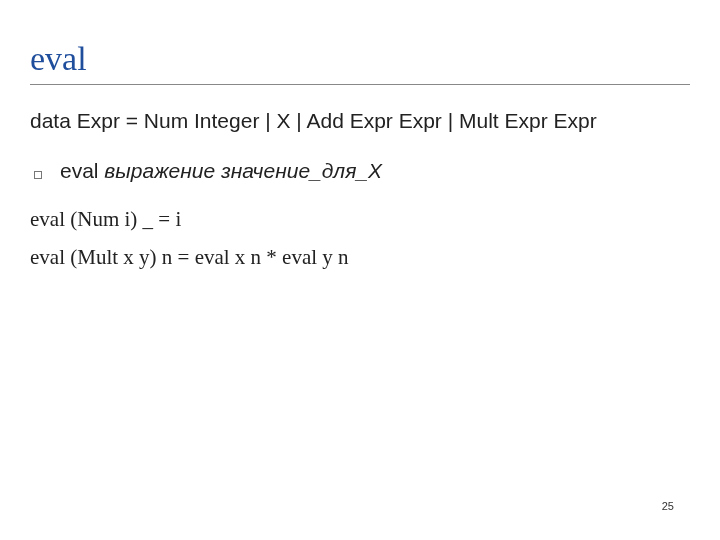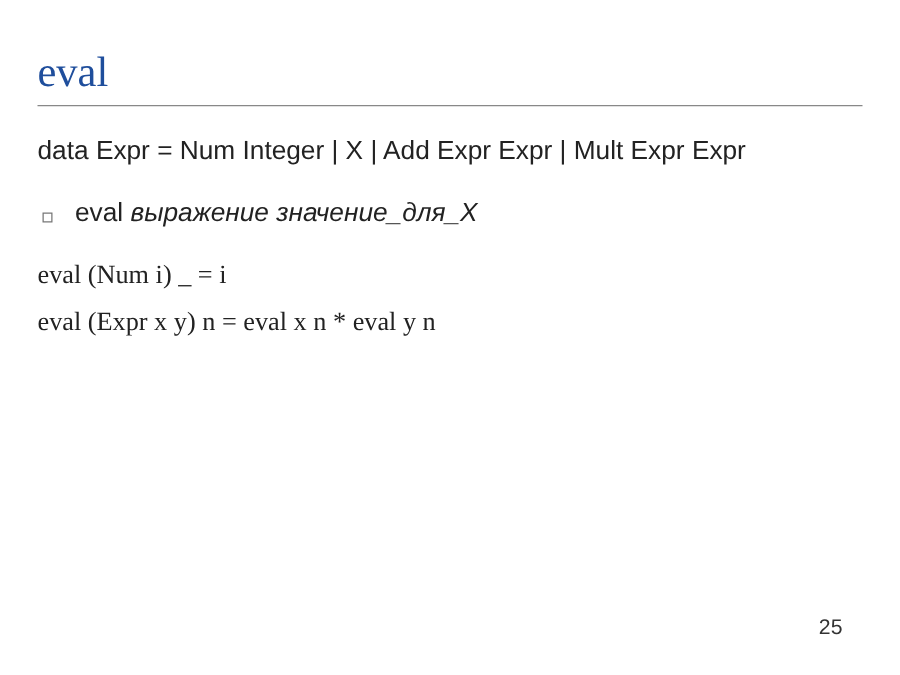--- a/index.html
+++ b/index.html
@@ -60,21 +60,21 @@
       margin-top: 0;
       font-family: Liberation Serif, serif;
     }
     .code-line {
       margin-bottom: 2px;
     }
     .page-number {
       position: absolute;
       bottom: 28px;
       right: 46px;
-      font-size: 17px;
+      font-size: 11px;
       color: #333;
       font-family: Arial, sans-serif;
     }
   </style>
 </head>
 <body>
 
 <h1 class="title">eval</h1>
 <hr class="title-underline">
 
@@ -83,17 +83,17 @@
 
   <div class="bullet-row">
     <span class="bullet-box"></span>
     <span class="bullet-text">
       <span>eval </span><span class="italic">выражение значение_для_X</span>
     </span>
   </div>
 
   <div class="code-lines">
     <div class="code-line">eval (Num i)  _ = i</div>
-    <div class="code-line">eval (Expr x y) n = eval  x n * eval y n</div>
+    <div class="code-line">eval (Mult x y) n = eval  x n * eval y n</div>
   </div>
 </div>
 
 <div class="page-number">25</div>
 
 </body></html>

